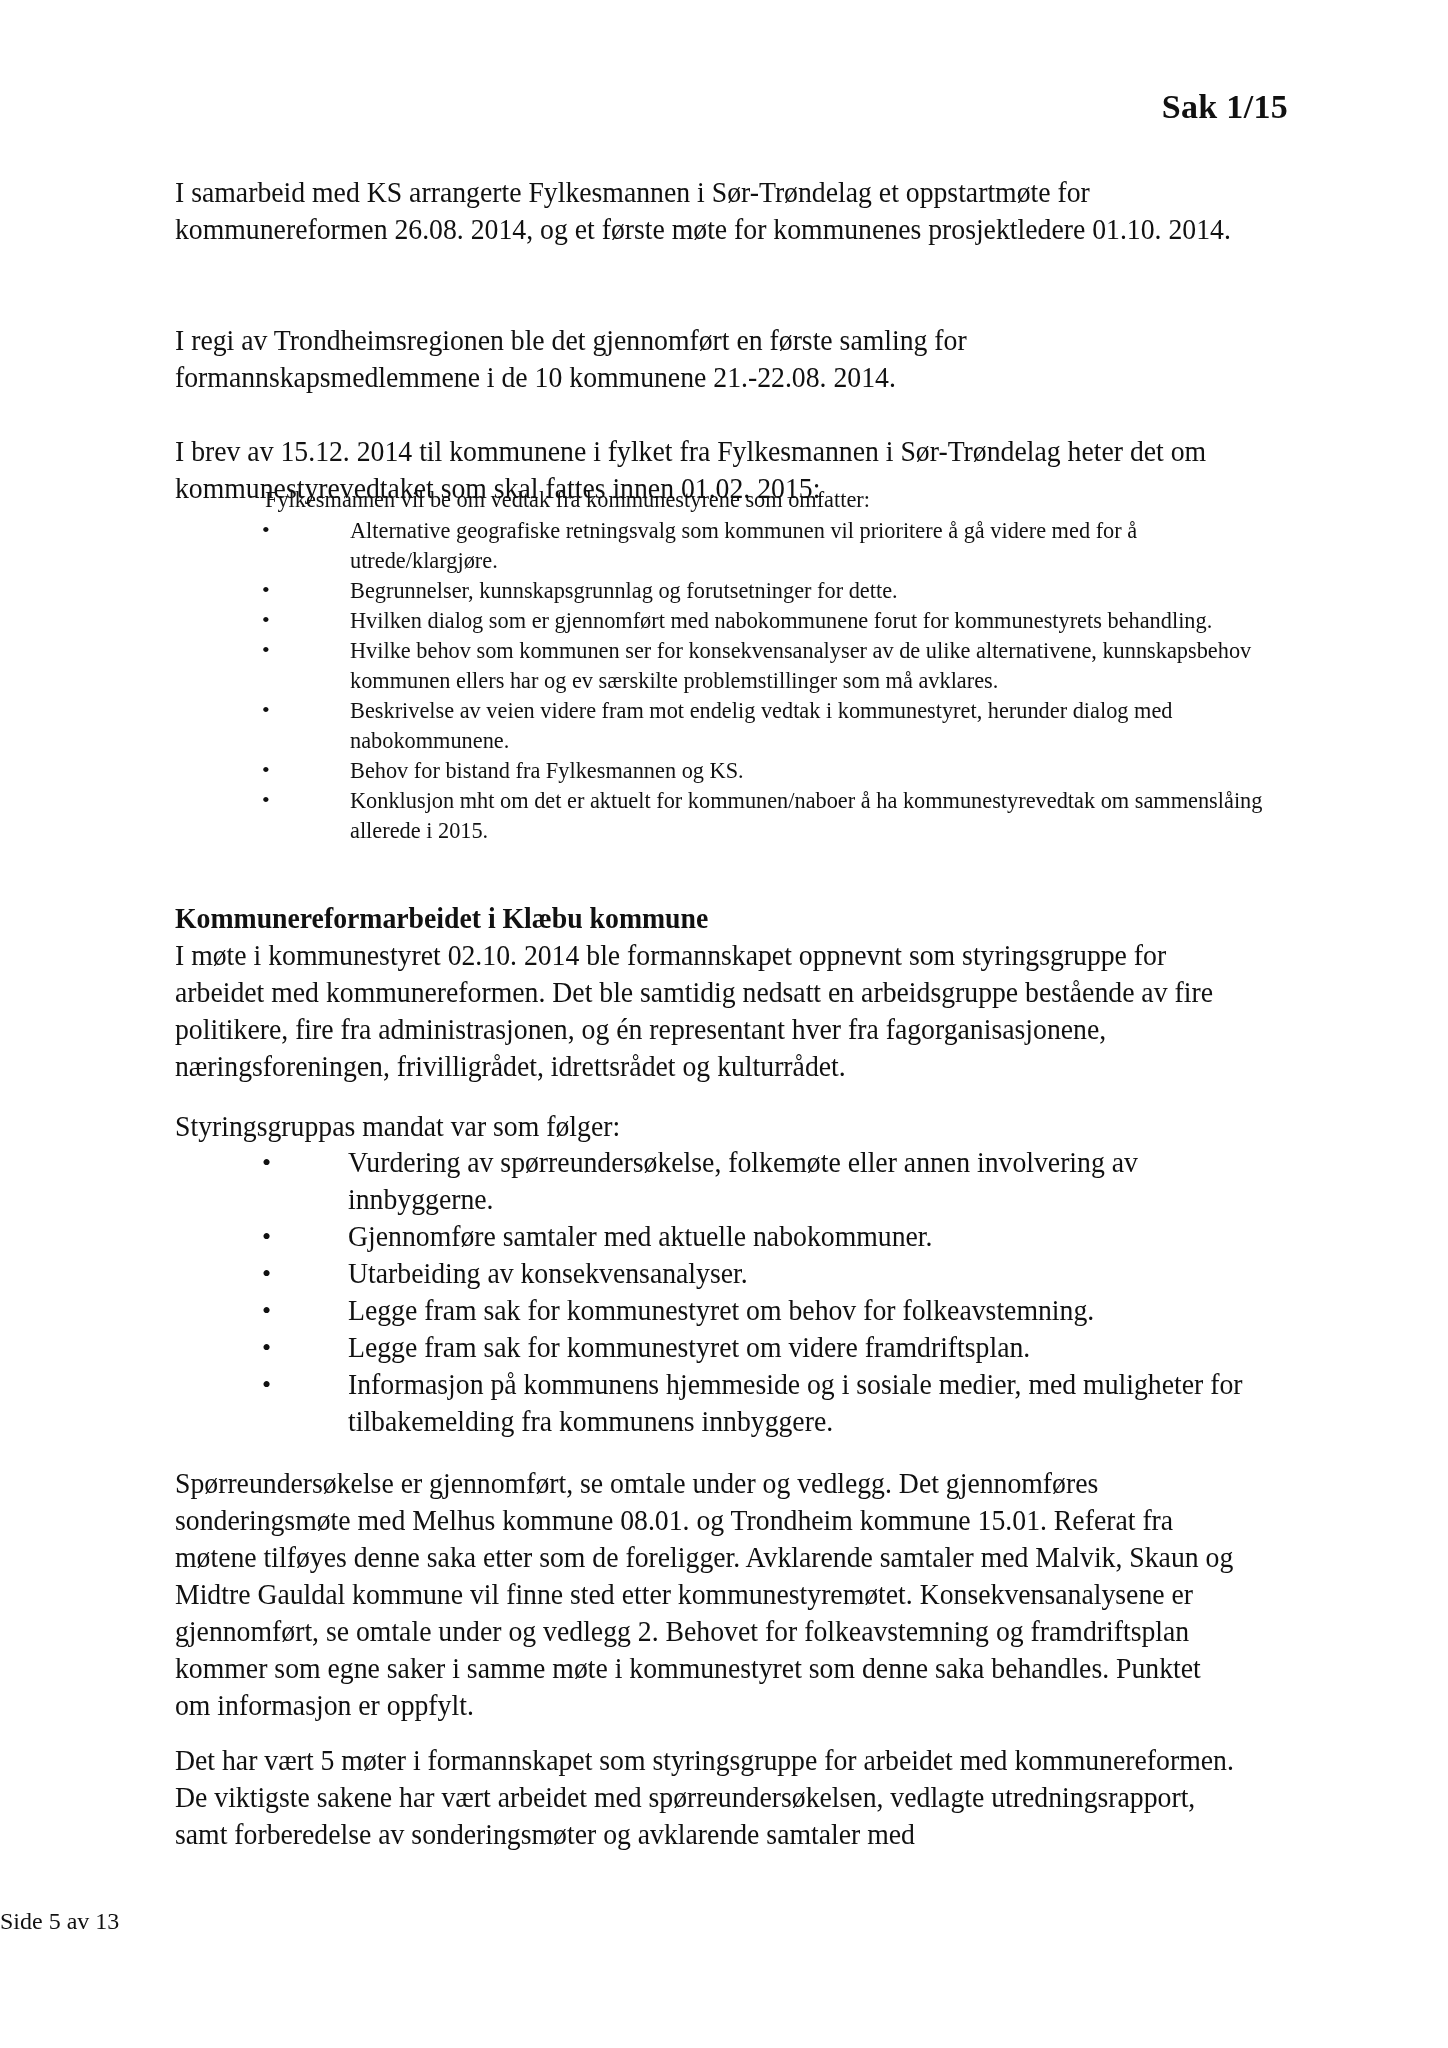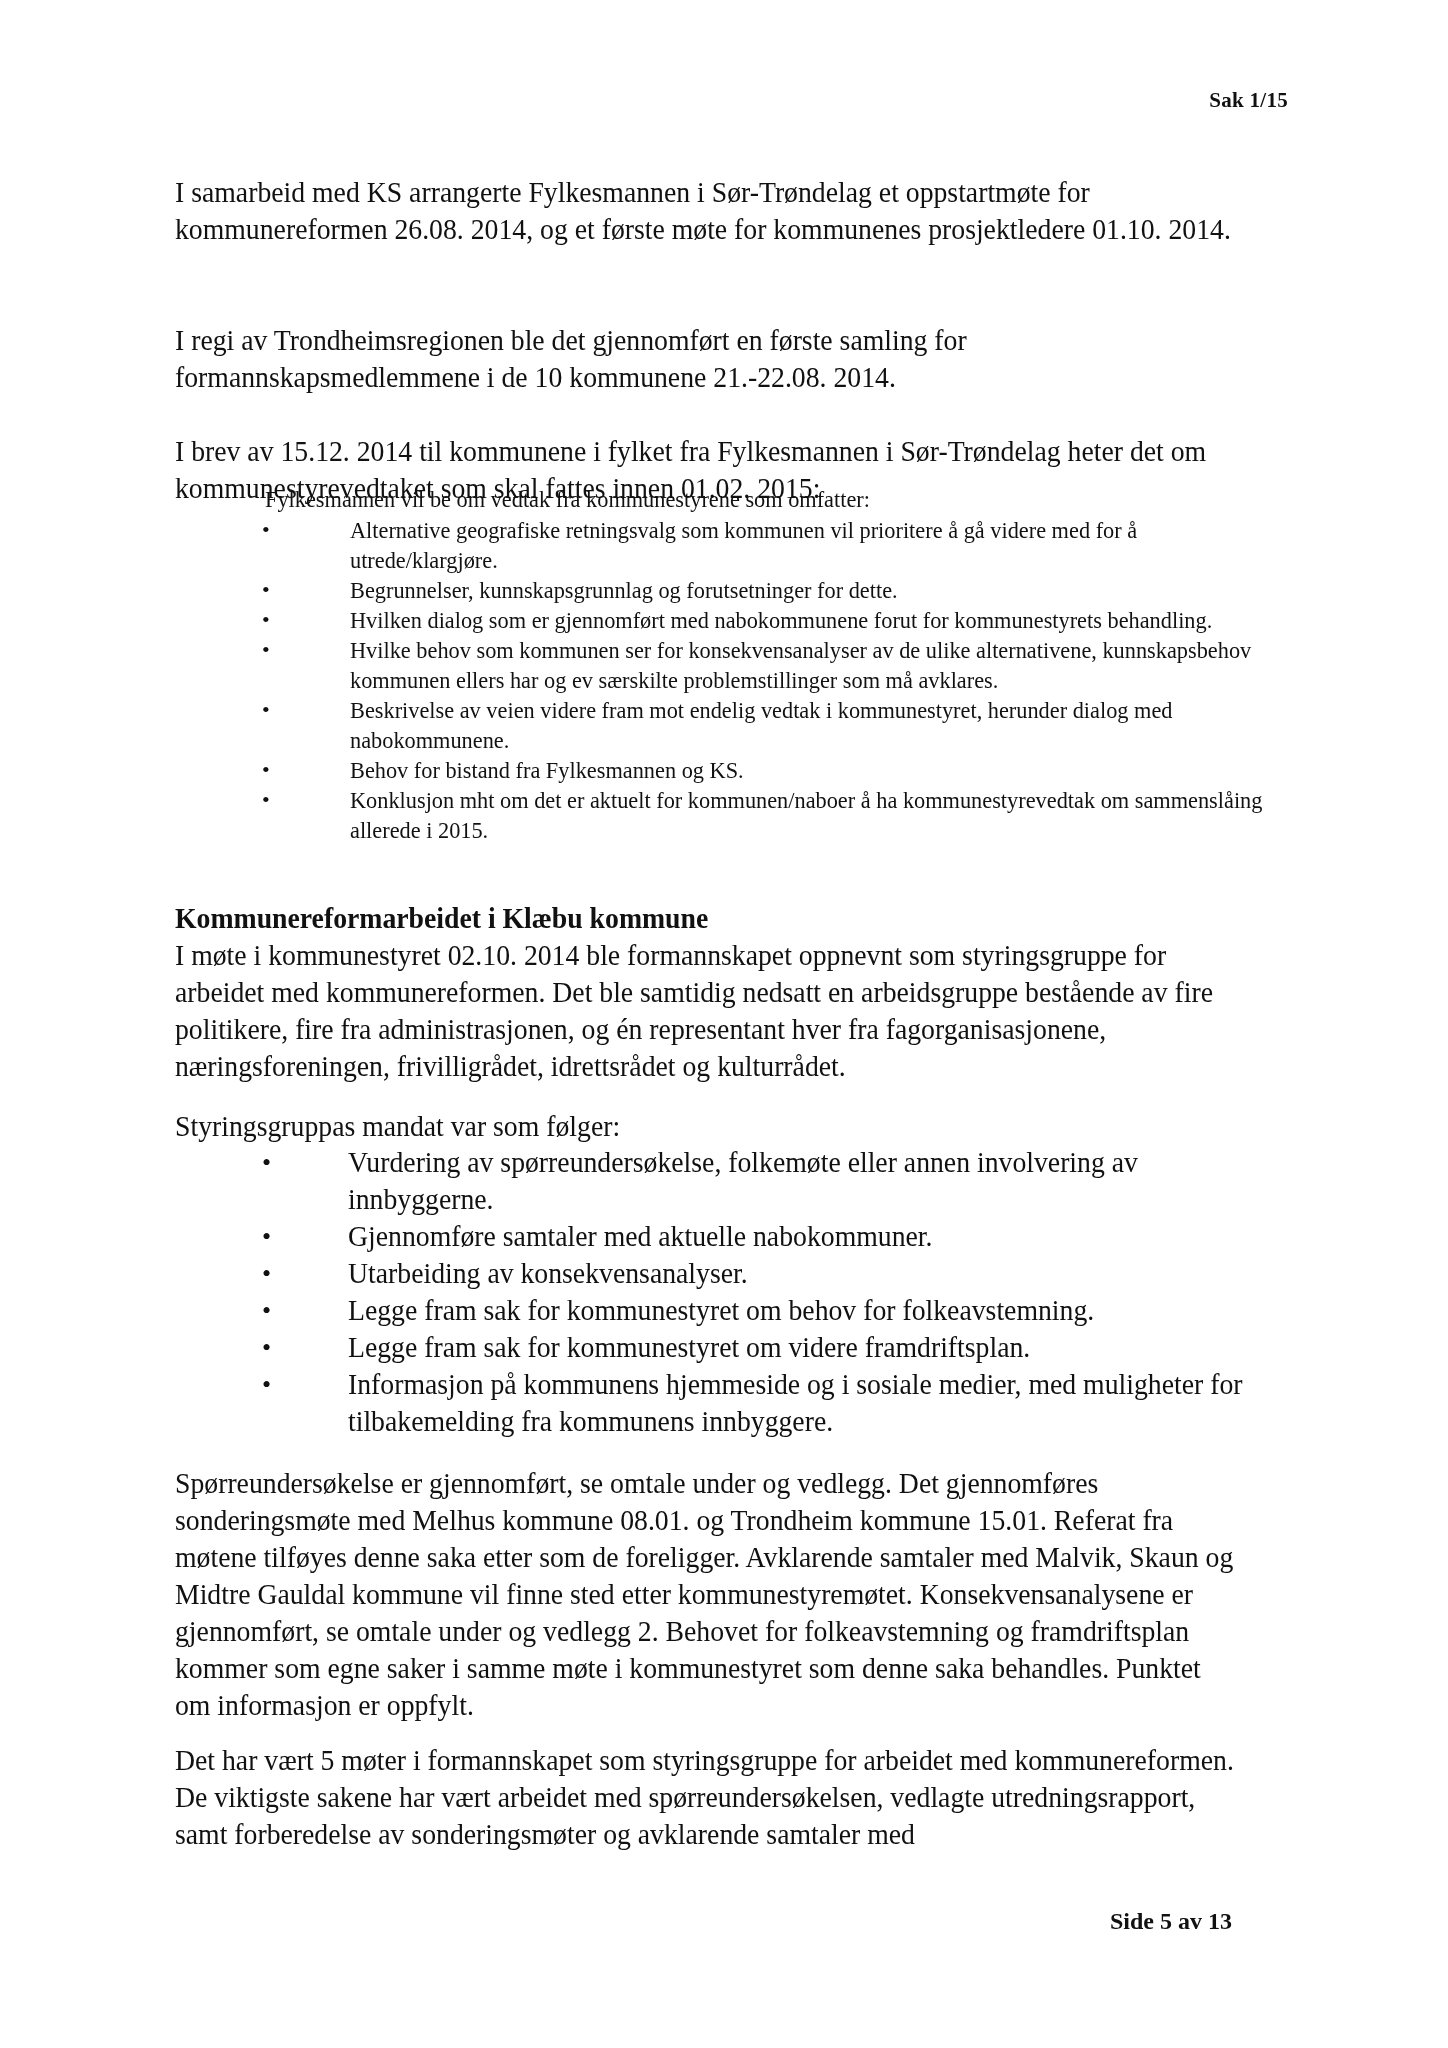--- a/index.html
+++ b/index.html
@@ -19,21 +19,21 @@
       position: absolute;
       left: 0; top: 0;
       width: 1448px;
       height: 2048px;
     }
     .header-label {
       position: absolute;
       right: 160px;
       top: 88px;
       font-weight: bold;
-      font-size: 21px;
+      font-size: 34px;
       letter-spacing: 0.3px;
     }
     .body-text {
       position: absolute;
       left: 175px;
       width: 1130px;
       font-size: 29.5px;
       line-height: 37px;
       transform: scaleX(0.94);
       transform-origin: left top;
@@ -113,23 +113,22 @@
       position: absolute;
       left: 262px;
       top: 0;
       font-size: 26px;
     }
     .footer-label {
       position: absolute;
       left: 0;
       width: 1232px;
       top: 1908px;
-      text-align: right;
+      text-align: left;
       font-size: 24px;
-      font-weight: bold;
     }
   </style>
 </head>
 <body>
 
 <div class="page">
 
   <div class="header-label">Sak 1/15</div>
 
   <div class="body-text" style="top:174px;">

